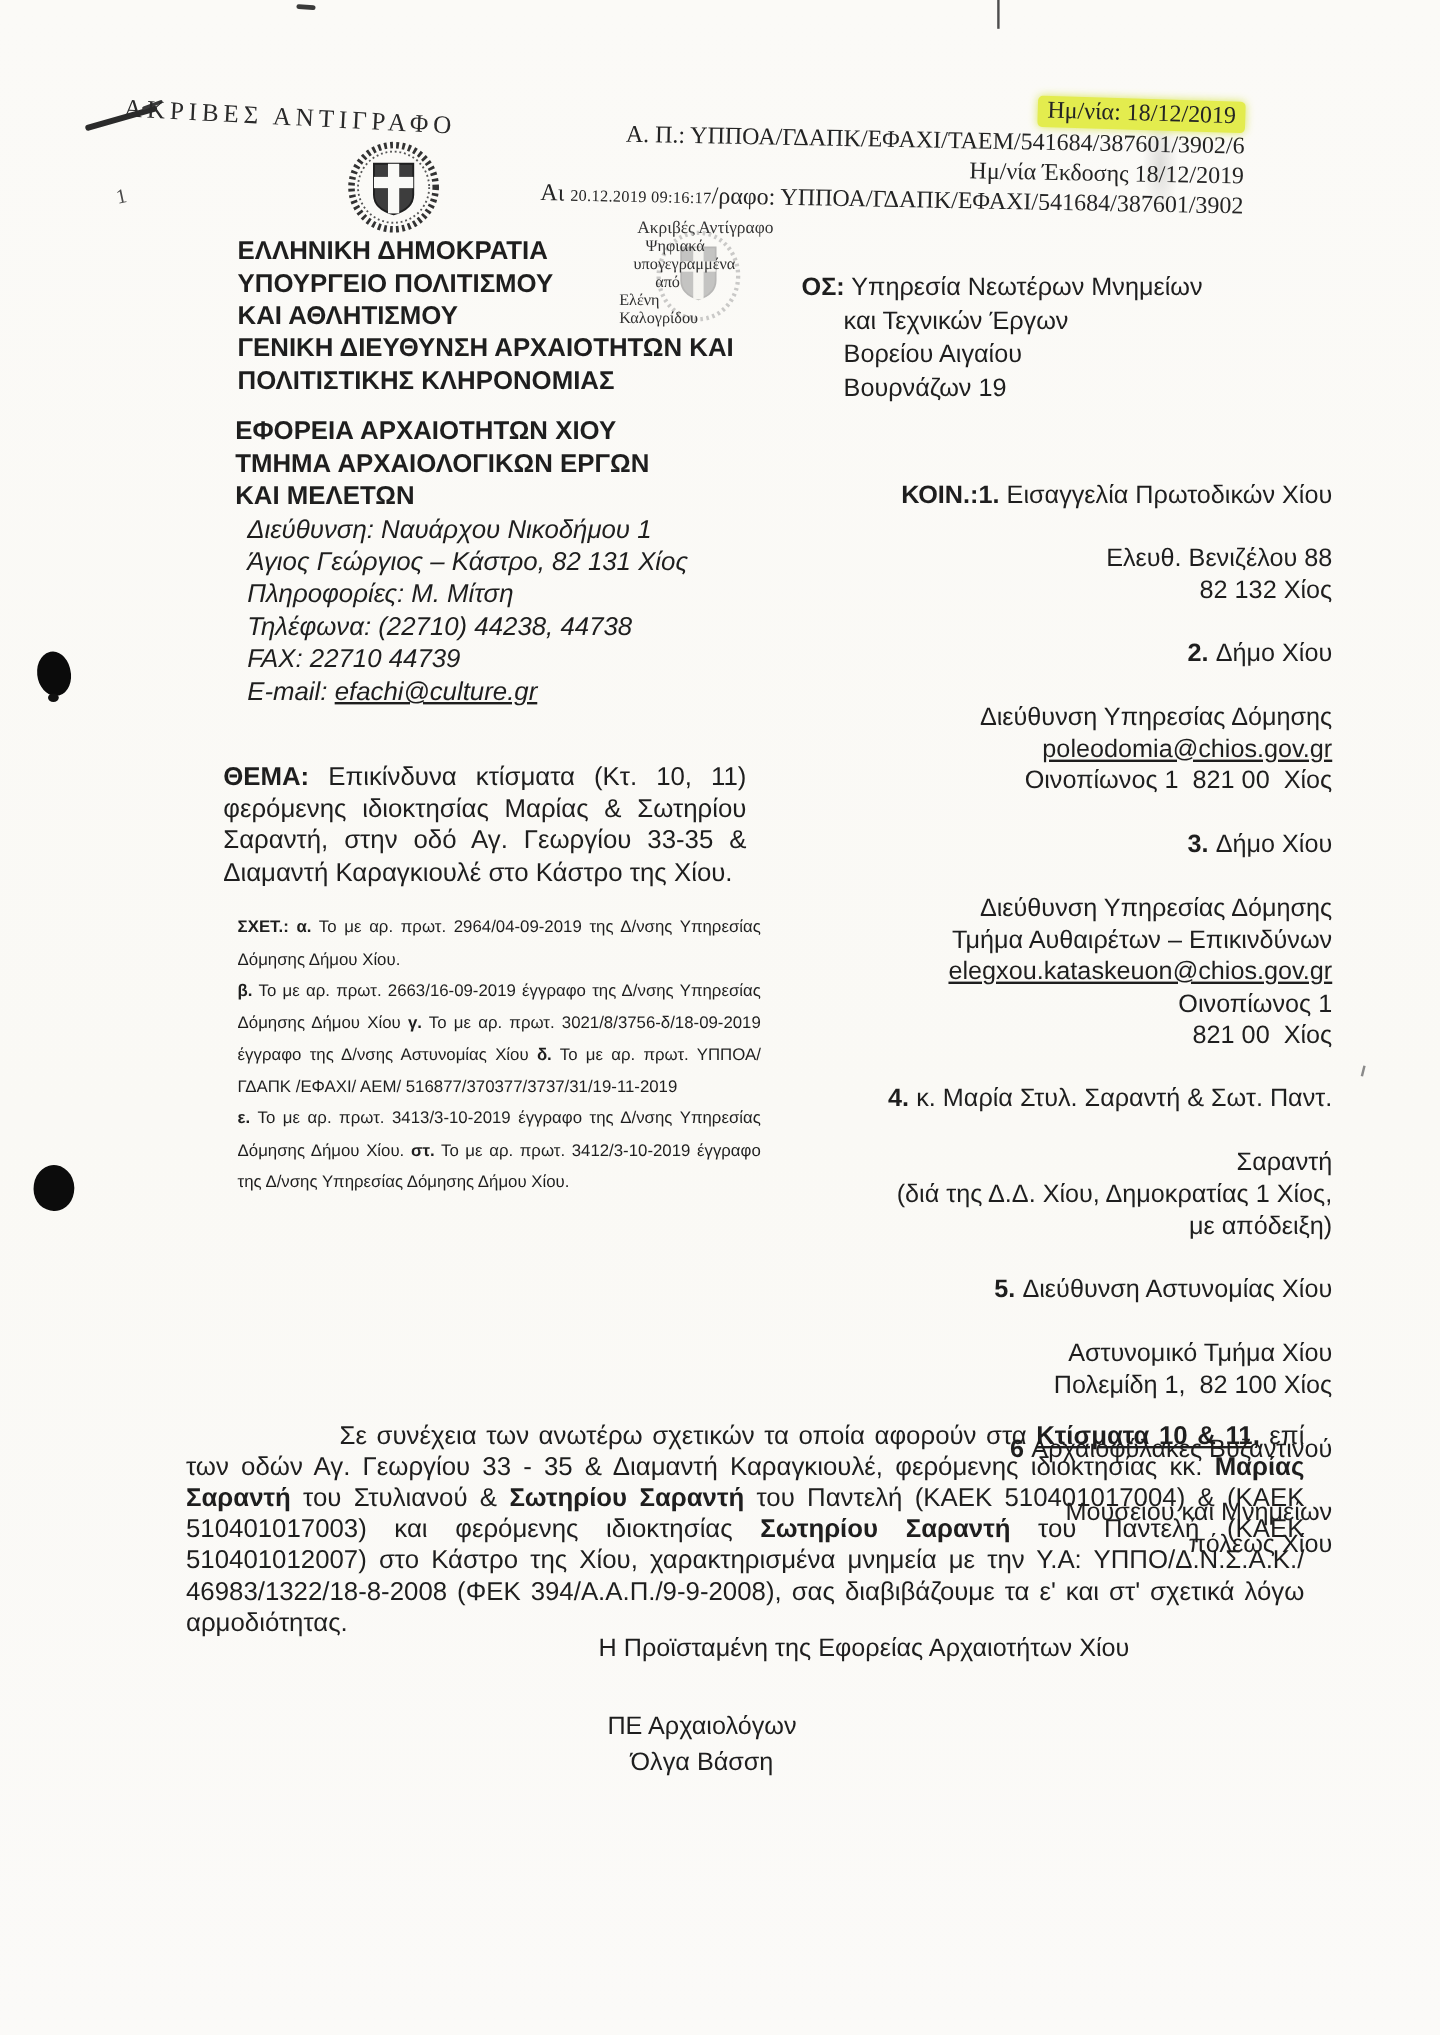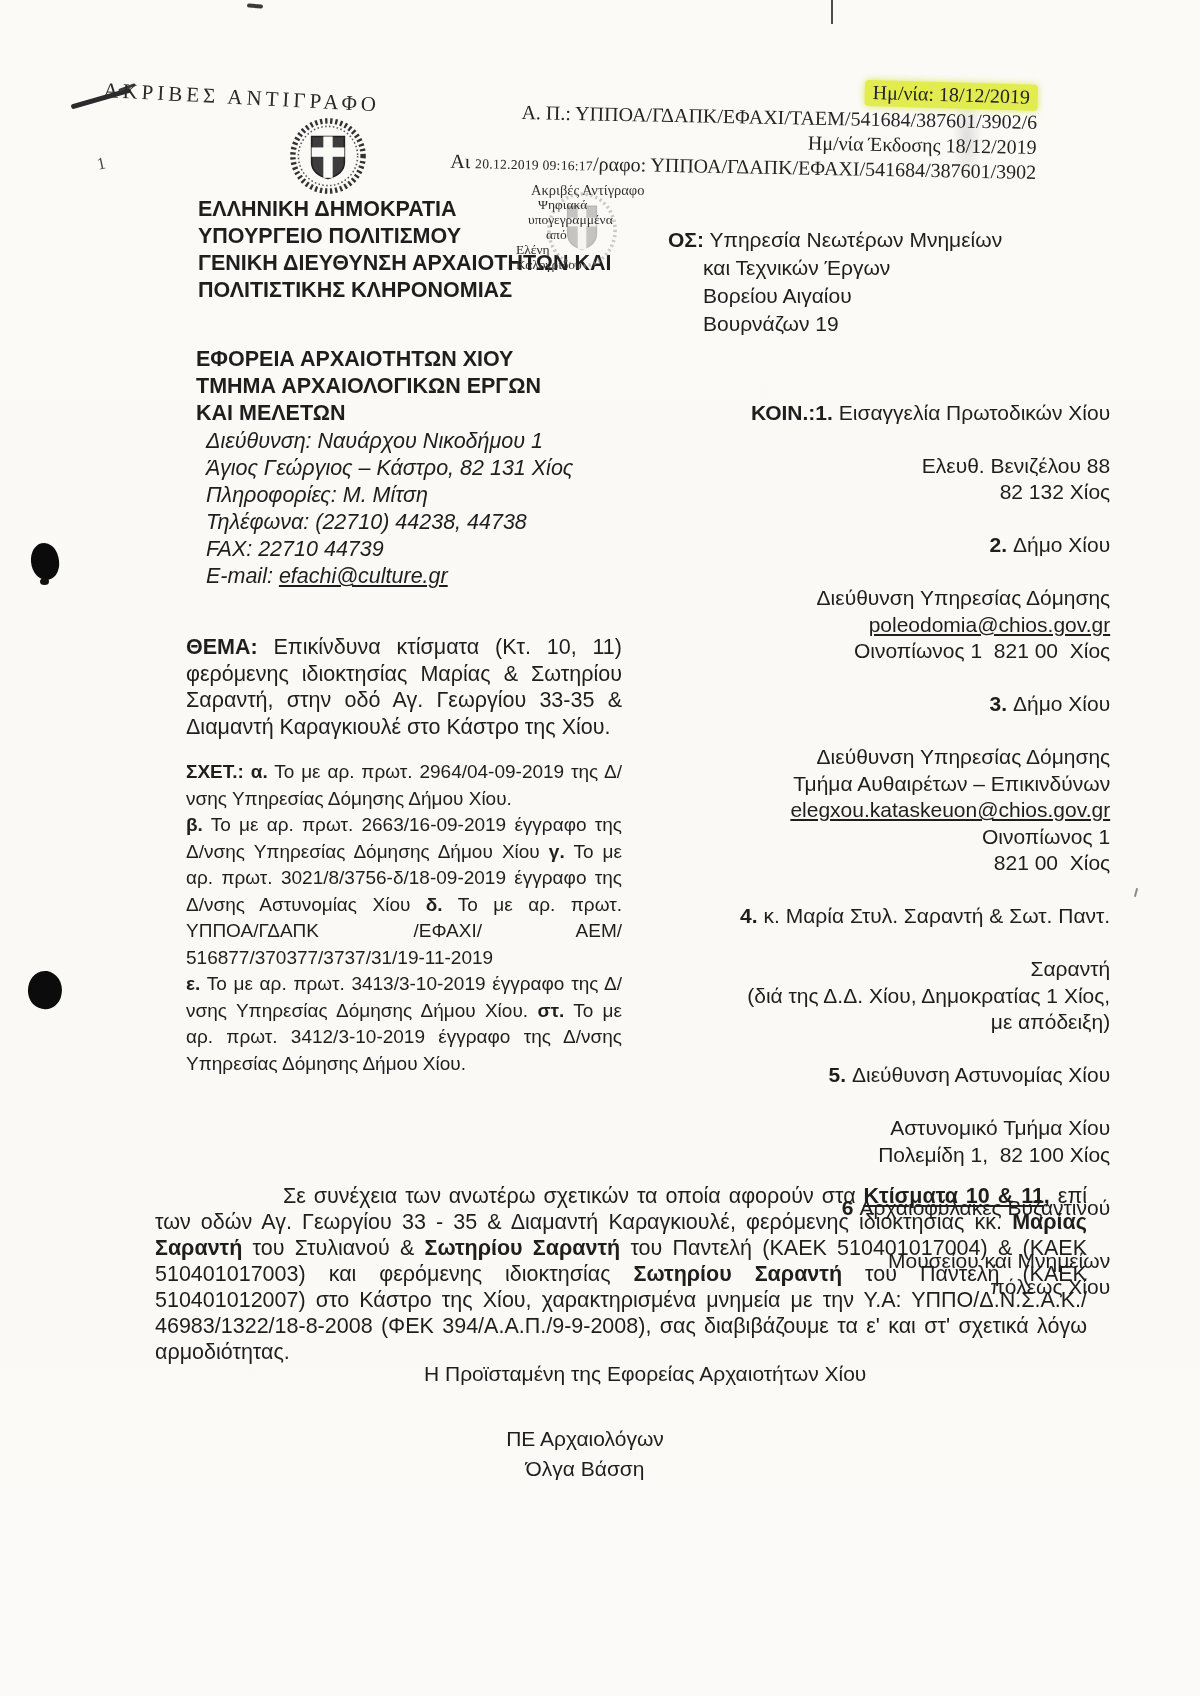--- a/index.html
+++ b/index.html
@@ -51,36 +51,36 @@
   .stamp{
     position:absolute;left:516px;top:197px;font-family:"Liberation Serif",serif;
     font-size:13.5px;line-height:15px;color:#2e2e2e;z-index:3;
   }
   .stamp-emblem{position:absolute;left:546px;top:188px;width:72px;height:84px;opacity:.5;z-index:2;}
   
   .gov{position:absolute;left:198px;top:196px;font-size:21.5px;line-height:27px;font-weight:bold;}
   .eph{position:absolute;left:196px;top:346px;font-size:21.5px;line-height:27px;font-weight:bold;}
   .contact{position:absolute;left:206px;top:428px;font-size:21.5px;line-height:27px;font-style:italic;}
   .subject{position:absolute;left:186px;top:634px;width:436px;font-size:21.5px;line-height:26.5px;text-align:justify;margin:0;}
-  .refs{position:absolute;left:186px;top:759px;width:436px;font-size:19px;line-height:26.5px;text-align:justify;margin:0;}
+  .refs{position:absolute;left:198px;top:759px;width:436px;font-size:14px;line-height:26.5px;text-align:justify;margin:0;}
   .u{text-decoration:underline;}
   .b{font-weight:bold;}
   .bu{font-weight:bold;text-decoration:underline;}
   
   .to-block{position:absolute;left:668px;top:226px;font-size:21px;line-height:28px;}
   .to-cont{margin-left:35px;}
   .cc-block{position:absolute;left:647px;top:373px;font-size:21px;line-height:26.5px;}
   .cc-line{white-space:pre-wrap;text-align:right;}
   .cc-num{font-weight:bold;margin-right:6px;}
   
   .body-par{
     position:absolute;left:155px;top:1183px;width:932px;margin:0;
     font-size:21.5px;line-height:26px;text-align:justify;text-indent:128px;
   }
-  .closing-role{position:absolute;left:424px;top:1362px;width:640px;font-size:21px;}
+  .closing-role{position:absolute;left:400px;top:1362px;width:640px;text-align:center;font-size:21px;}
   .signature{position:absolute;left:430px;top:1424px;width:310px;text-align:center;font-size:21px;line-height:30px;}
   
   .blob1{position:absolute;left:31px;top:543px;width:28px;height:37px;background:#0b0b0b;
          border-radius:54% 46% 52% 48%;transform:rotate(-14deg);}
   .blob1b{position:absolute;left:40px;top:578px;width:9px;height:7px;background:#111;border-radius:50%;}
   .blob2{position:absolute;left:28px;top:971px;width:34px;height:38px;background:#0c0c0c;
          border-radius:50% 55% 48% 52%;transform:rotate(9deg);}
   .tick-top{position:absolute;left:831px;top:0;width:2px;height:24px;background:#4d4d4d;}
   .dash-top{position:absolute;left:247px;top:4px;width:16px;height:4px;background:#3a3a3a;border-radius:2px;transform:rotate(4deg);}
   .tick-right{position:absolute;left:1135px;top:888px;width:2px;height:9px;background:#8a8a8a;transform:rotate(14deg);}
@@ -136,20 +136,21 @@
     <div style="margin-left:22px">Ψηφιακά</div>
     <div style="margin-left:12px">υπογεγραμμένα</div>
     <div style="margin-left:30px">από</div>
     <div>Ελένη</div>
     <div>Καλογρίδου</div>
   </div>
 
   <div class="gov">
     <div>ΕΛΛΗΝΙΚΗ ΔΗΜΟΚΡΑΤΙΑ</div>
     <div>ΥΠΟΥΡΓΕΙΟ ΠΟΛΙΤΙΣΜΟΥ</div>
+    <div>ΚΑΙ ΑΘΛΗΤΙΣΜΟΥ</div>
     <div>ΓΕΝΙΚΗ ΔΙΕΥΘΥΝΣΗ ΑΡΧΑΙΟΤΗΤΩΝ ΚΑΙ</div>
     <div>ΠΟΛΙΤΙΣΤΙΚΗΣ ΚΛΗΡΟΝΟΜΙΑΣ</div>
   </div>
 
   <div class="eph">
     <div>ΕΦΟΡΕΙΑ ΑΡΧΑΙΟΤΗΤΩΝ ΧΙΟΥ</div>
     <div>ΤΜΗΜΑ ΑΡΧΑΙΟΛΟΓΙΚΩΝ ΕΡΓΩΝ</div>
     <div>ΚΑΙ ΜΕΛΕΤΩΝ</div>
   </div>
   <div class="contact">

